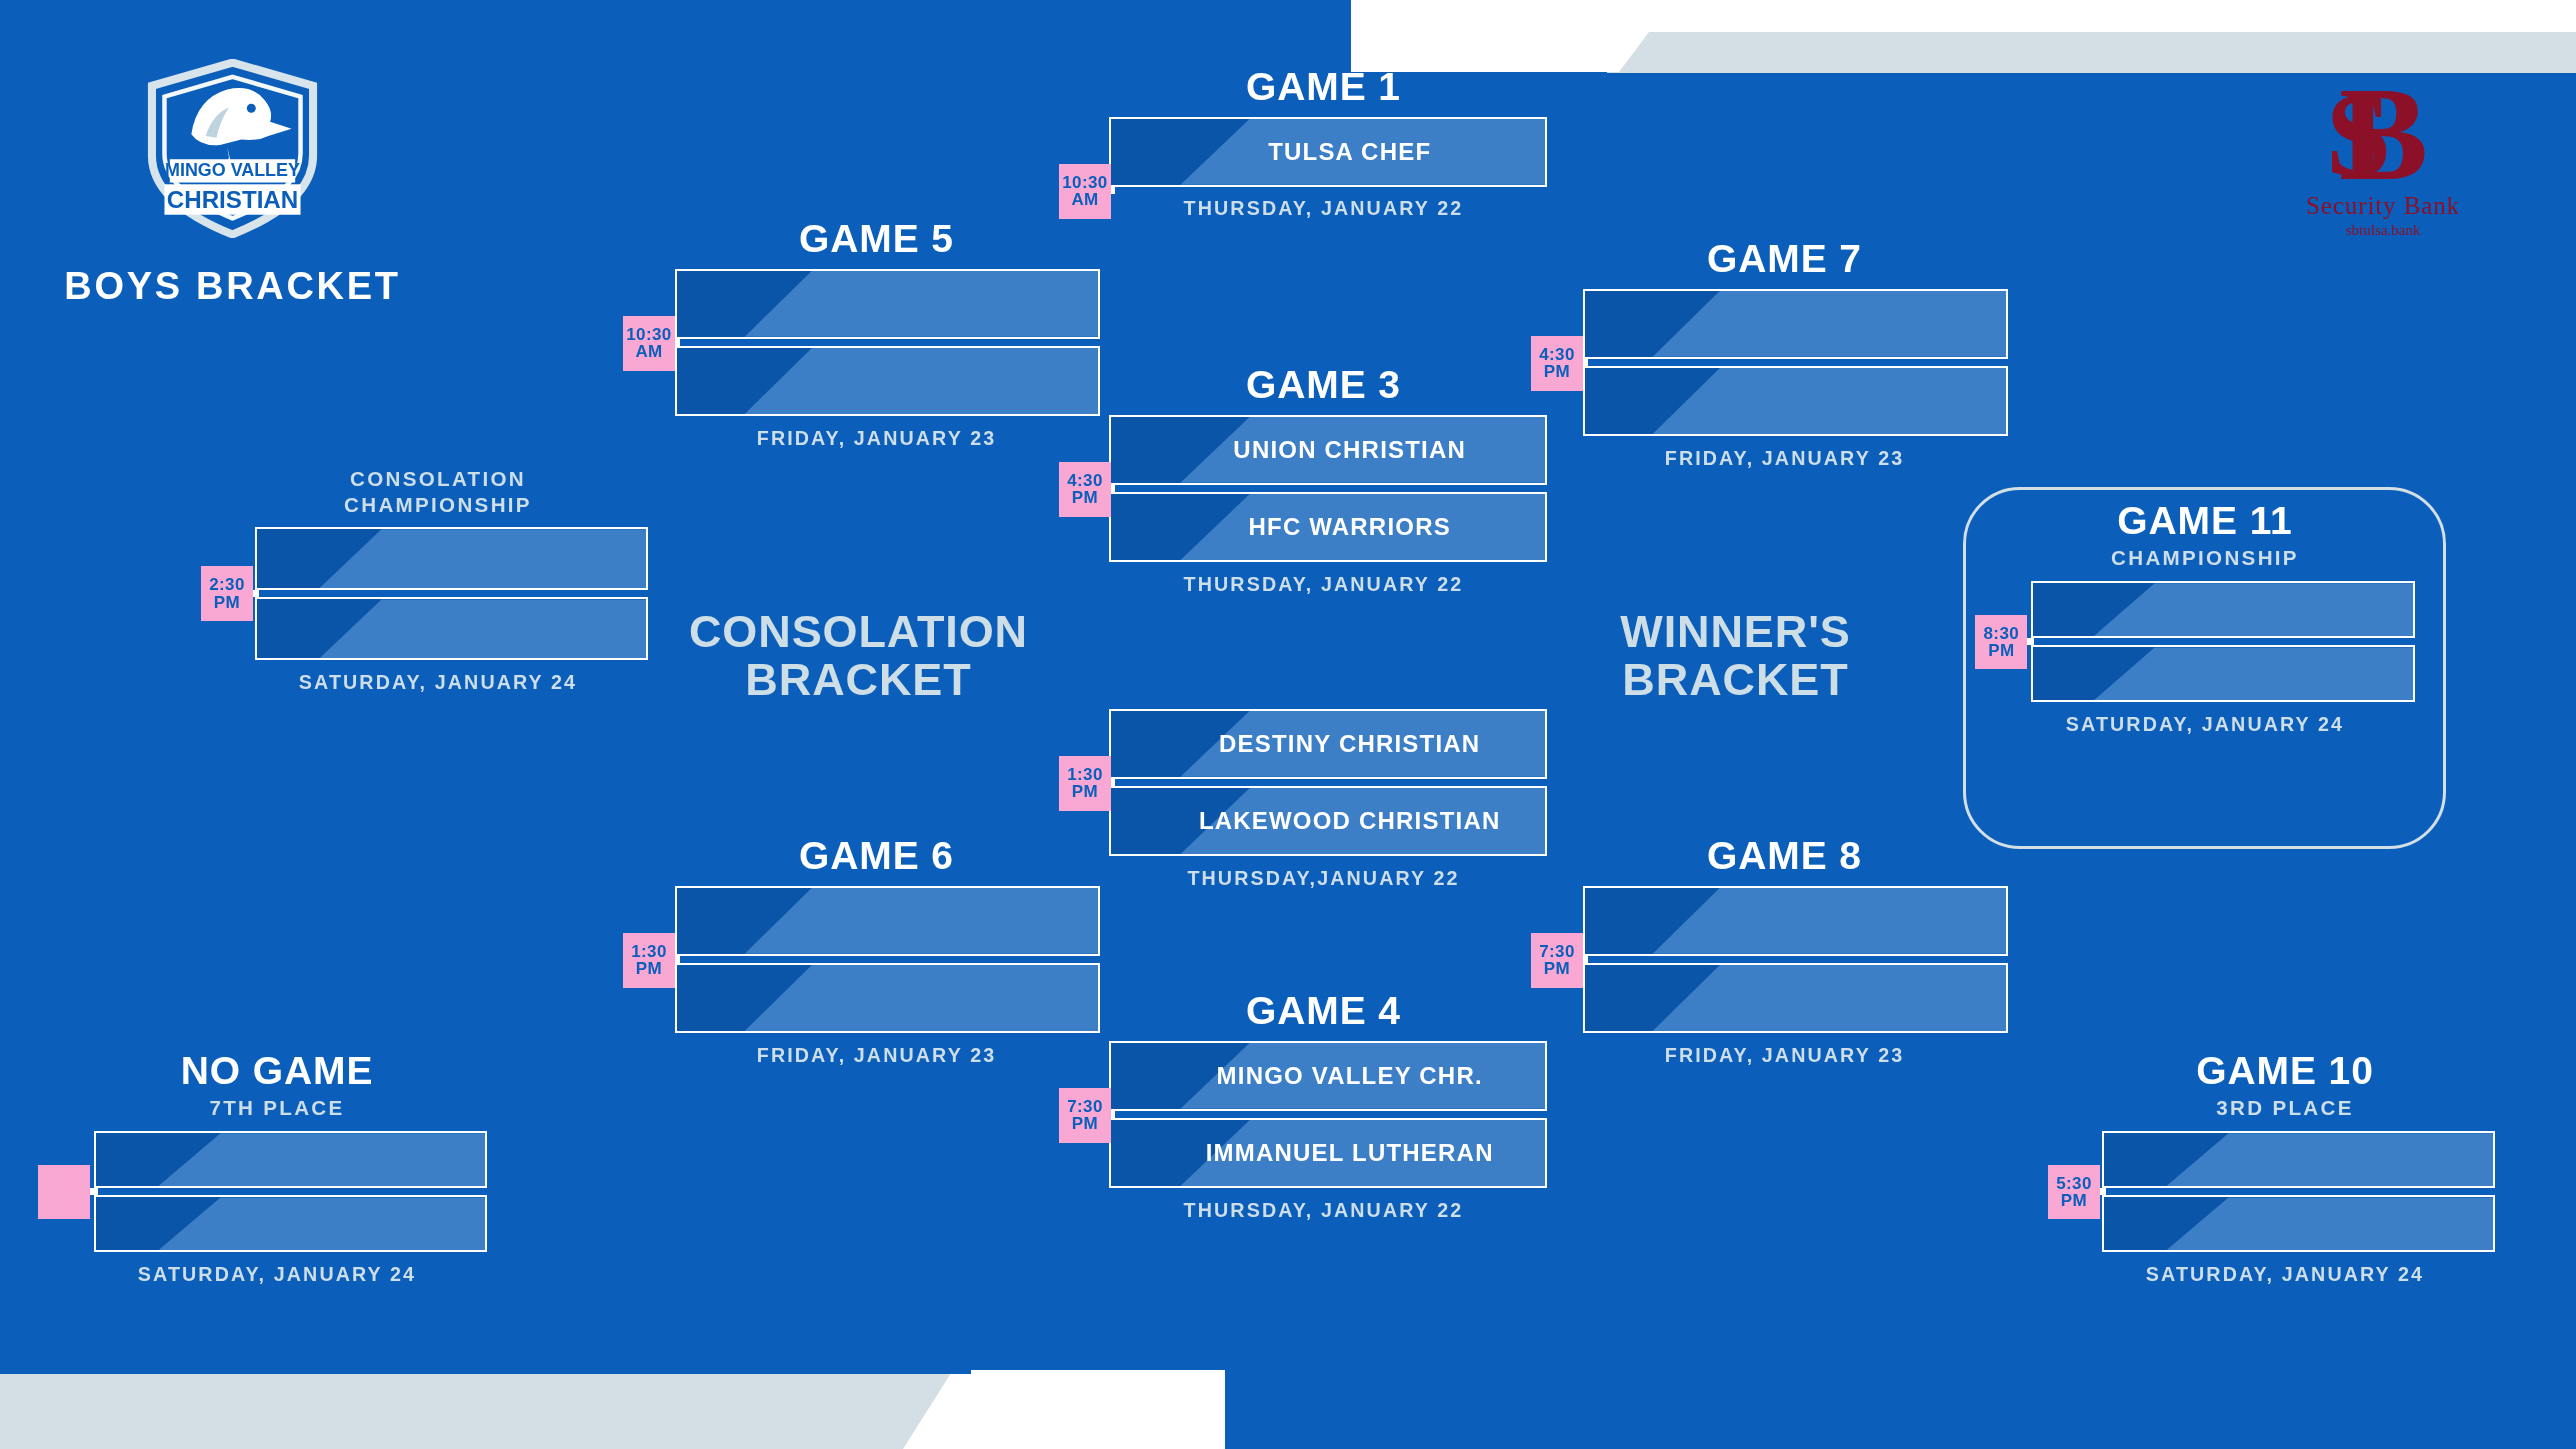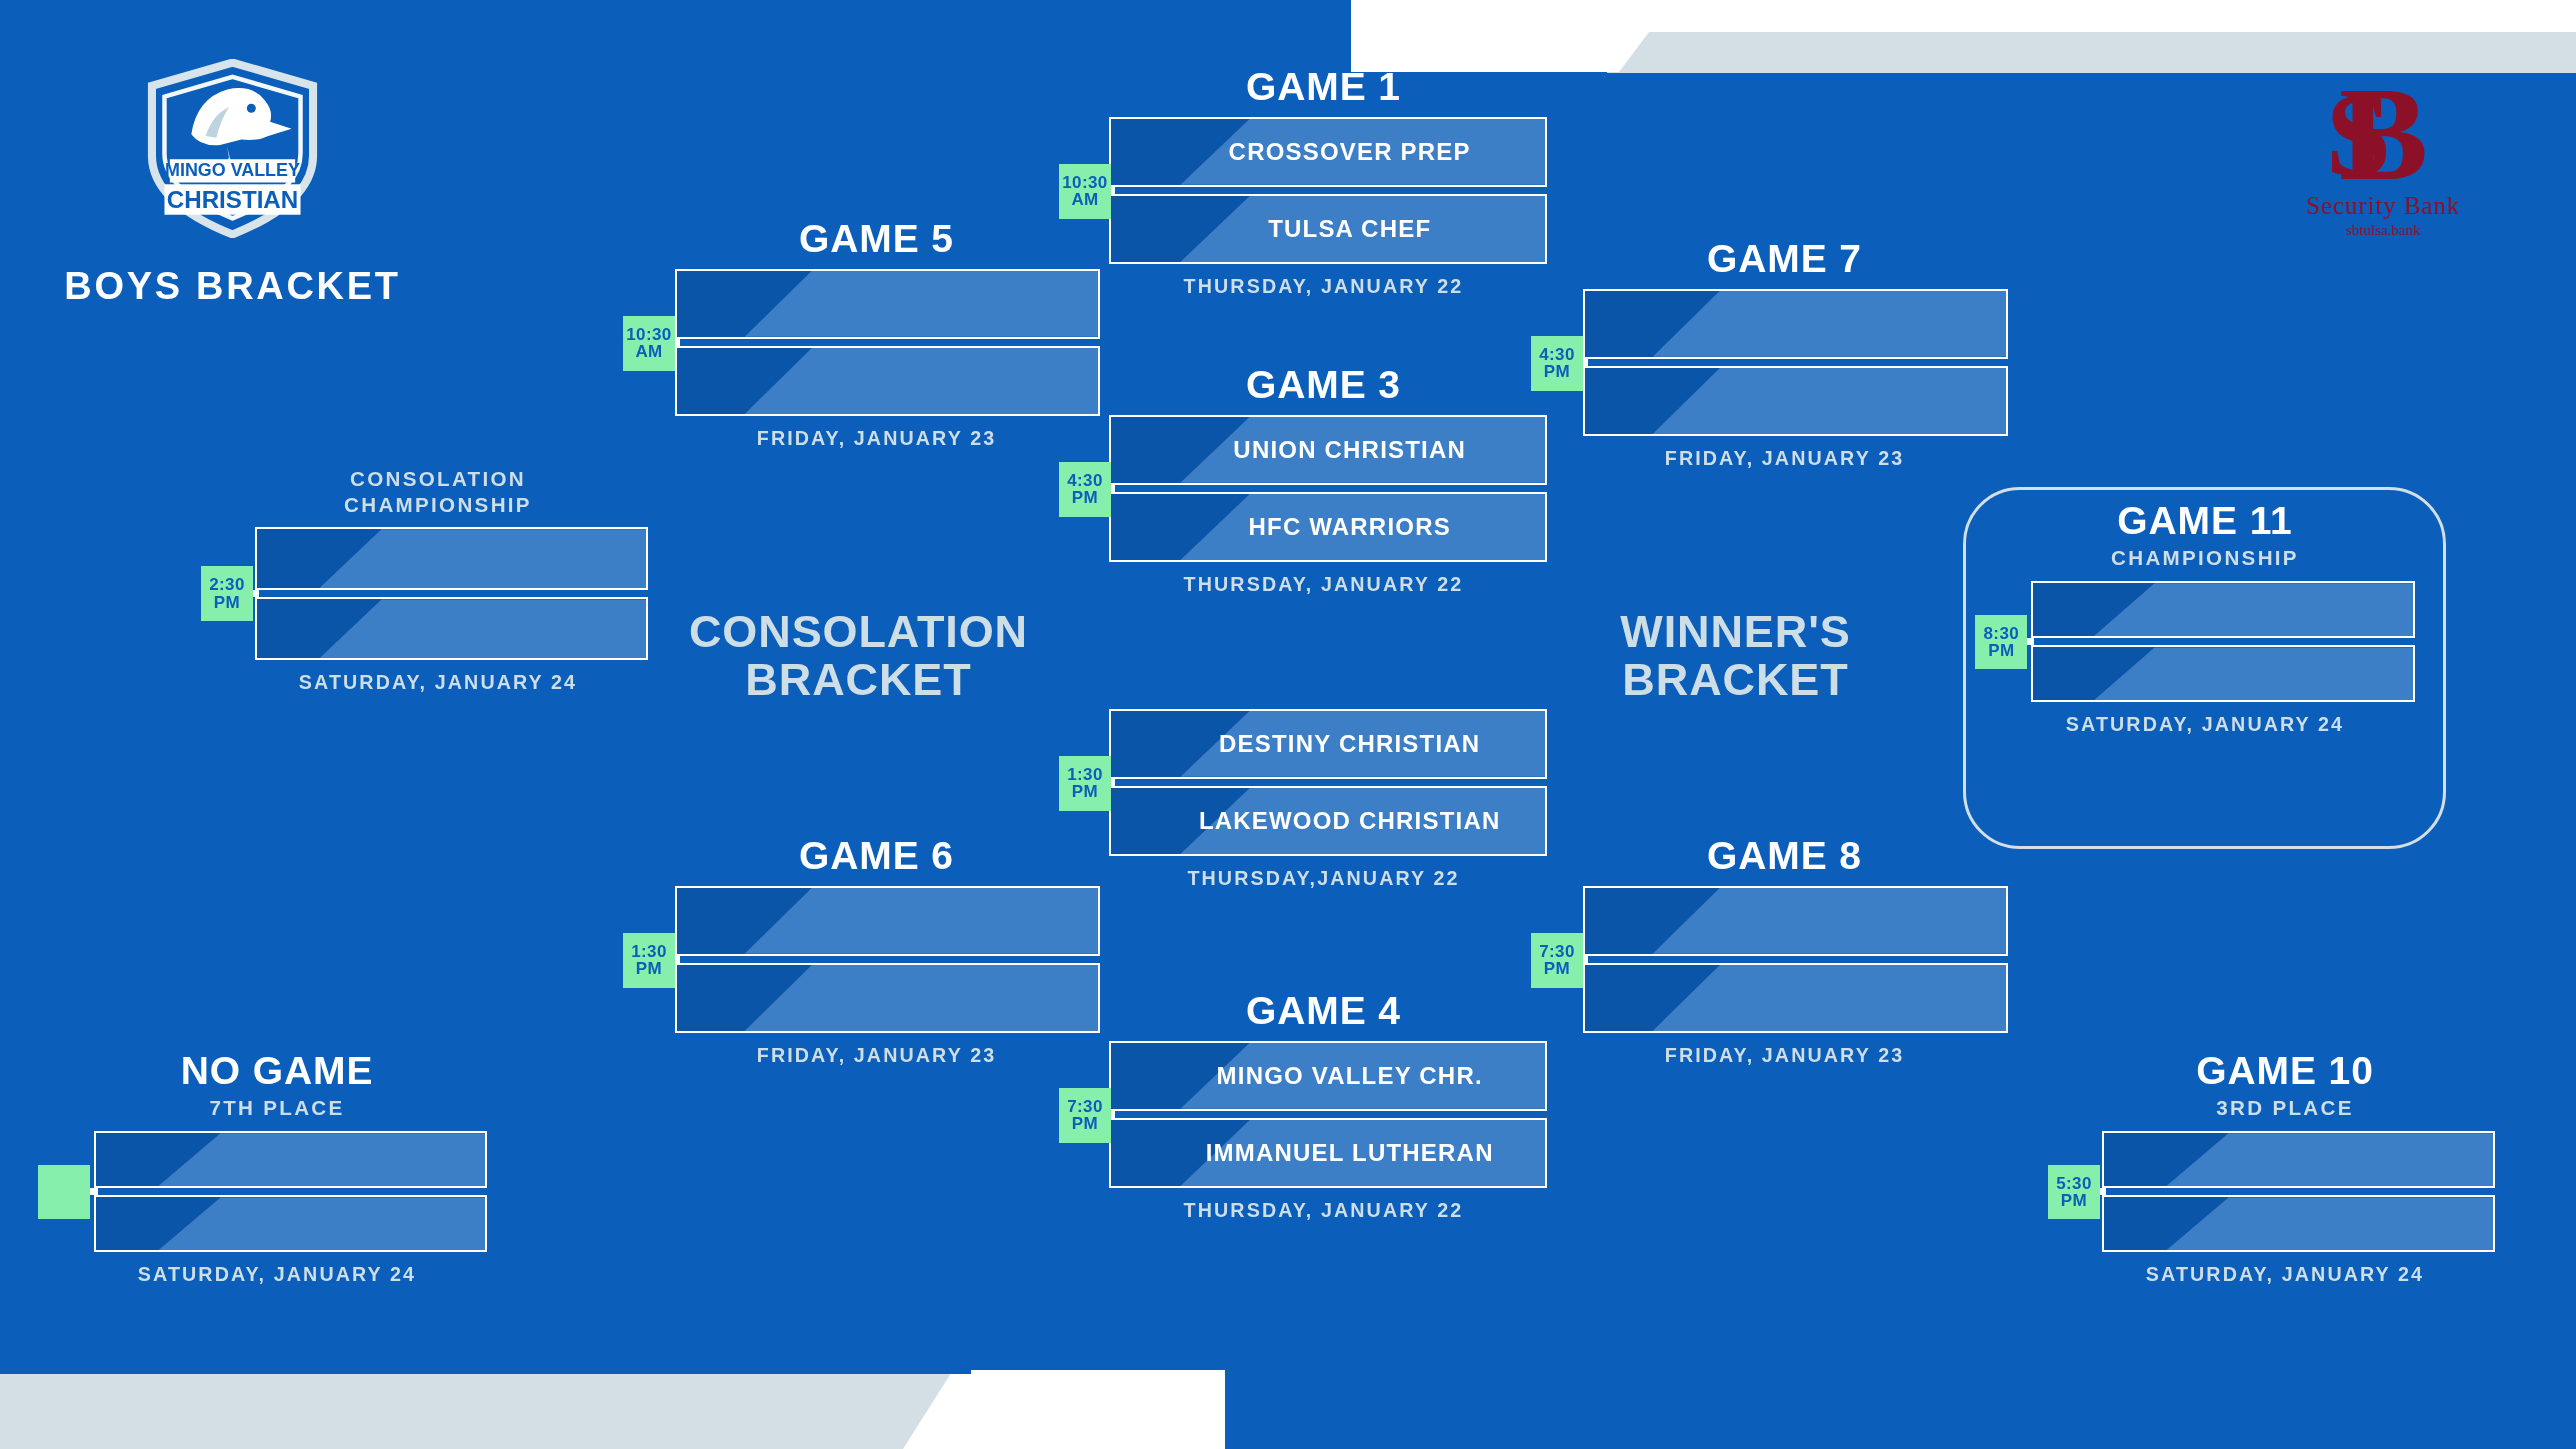--- a/index.html
+++ b/index.html
@@ -85,21 +85,21 @@
   .slot .diag{
     position:absolute;top:0;left:0;height:100%;width:100%;
     background:#3D7FC7;
   }
   .slot .team{
     position:relative;z-index:2;color:#FFFFFF;font-weight:700;
     font-size:24px;letter-spacing:1.2px;width:100%;text-align:center;
     padding-left:10%;box-sizing:border-box;white-space:nowrap;
   }
   .timebadge{
-    position:absolute;background:#86efac;color:#0B5FBB;
+    position:absolute;background:#f9a8d4;color:#0B5FBB;
     font-weight:700;font-size:17px;line-height:1.02;letter-spacing:0.4px;
     text-align:center;display:flex;flex-direction:column;
     align-items:center;justify-content:center;z-index:6;
   }
   .connector{position:absolute;background:#FFFFFF;z-index:4;}
   .game .date{
     color:#CEDEE7;font-weight:700;font-size:19.7px;letter-spacing:2.1px;
     text-align:center;margin-top:10.7px;white-space:nowrap;
   }
 
@@ -168,24 +168,20 @@
     <div>BRACKET</div>
   </div>
 
   <div id="champ-outline" style="left:1963px;top:487px;width:483px;height:362px;"></div>
 
   <div class="game" id="game-1" style="left:1100px;top:67px;width:447px;">
     <div class="title">GAME 1</div>
     <div class="slots" style="padding-left:9px;">
       <div class="slot" style="height:70px;">
         <div class="diag" style="clip-path:polygon(32% 0,100% 0,100% 100%,16% 100%);"></div>
-        <div class="team">CROSSOVER PREP</div>
-      </div>
-      <div class="slot" style="height:70px;">
-        <div class="diag" style="clip-path:polygon(32% 0,100% 0,100% 100%,16% 100%);"></div>
         <div class="team">TULSA CHEF</div>
       </div>
       <div class="connector" style="left:-21.5px;top:70px;width:36px;height:7.2px;"></div>
       <div class="timebadge" style="left:-41px;top:47px;width:52px;height:55px;">
         <span>10:30</span>
         <span>AM</span>
       </div>
     </div>
     <div class="date">THURSDAY, JANUARY 22</div>
   </div>

